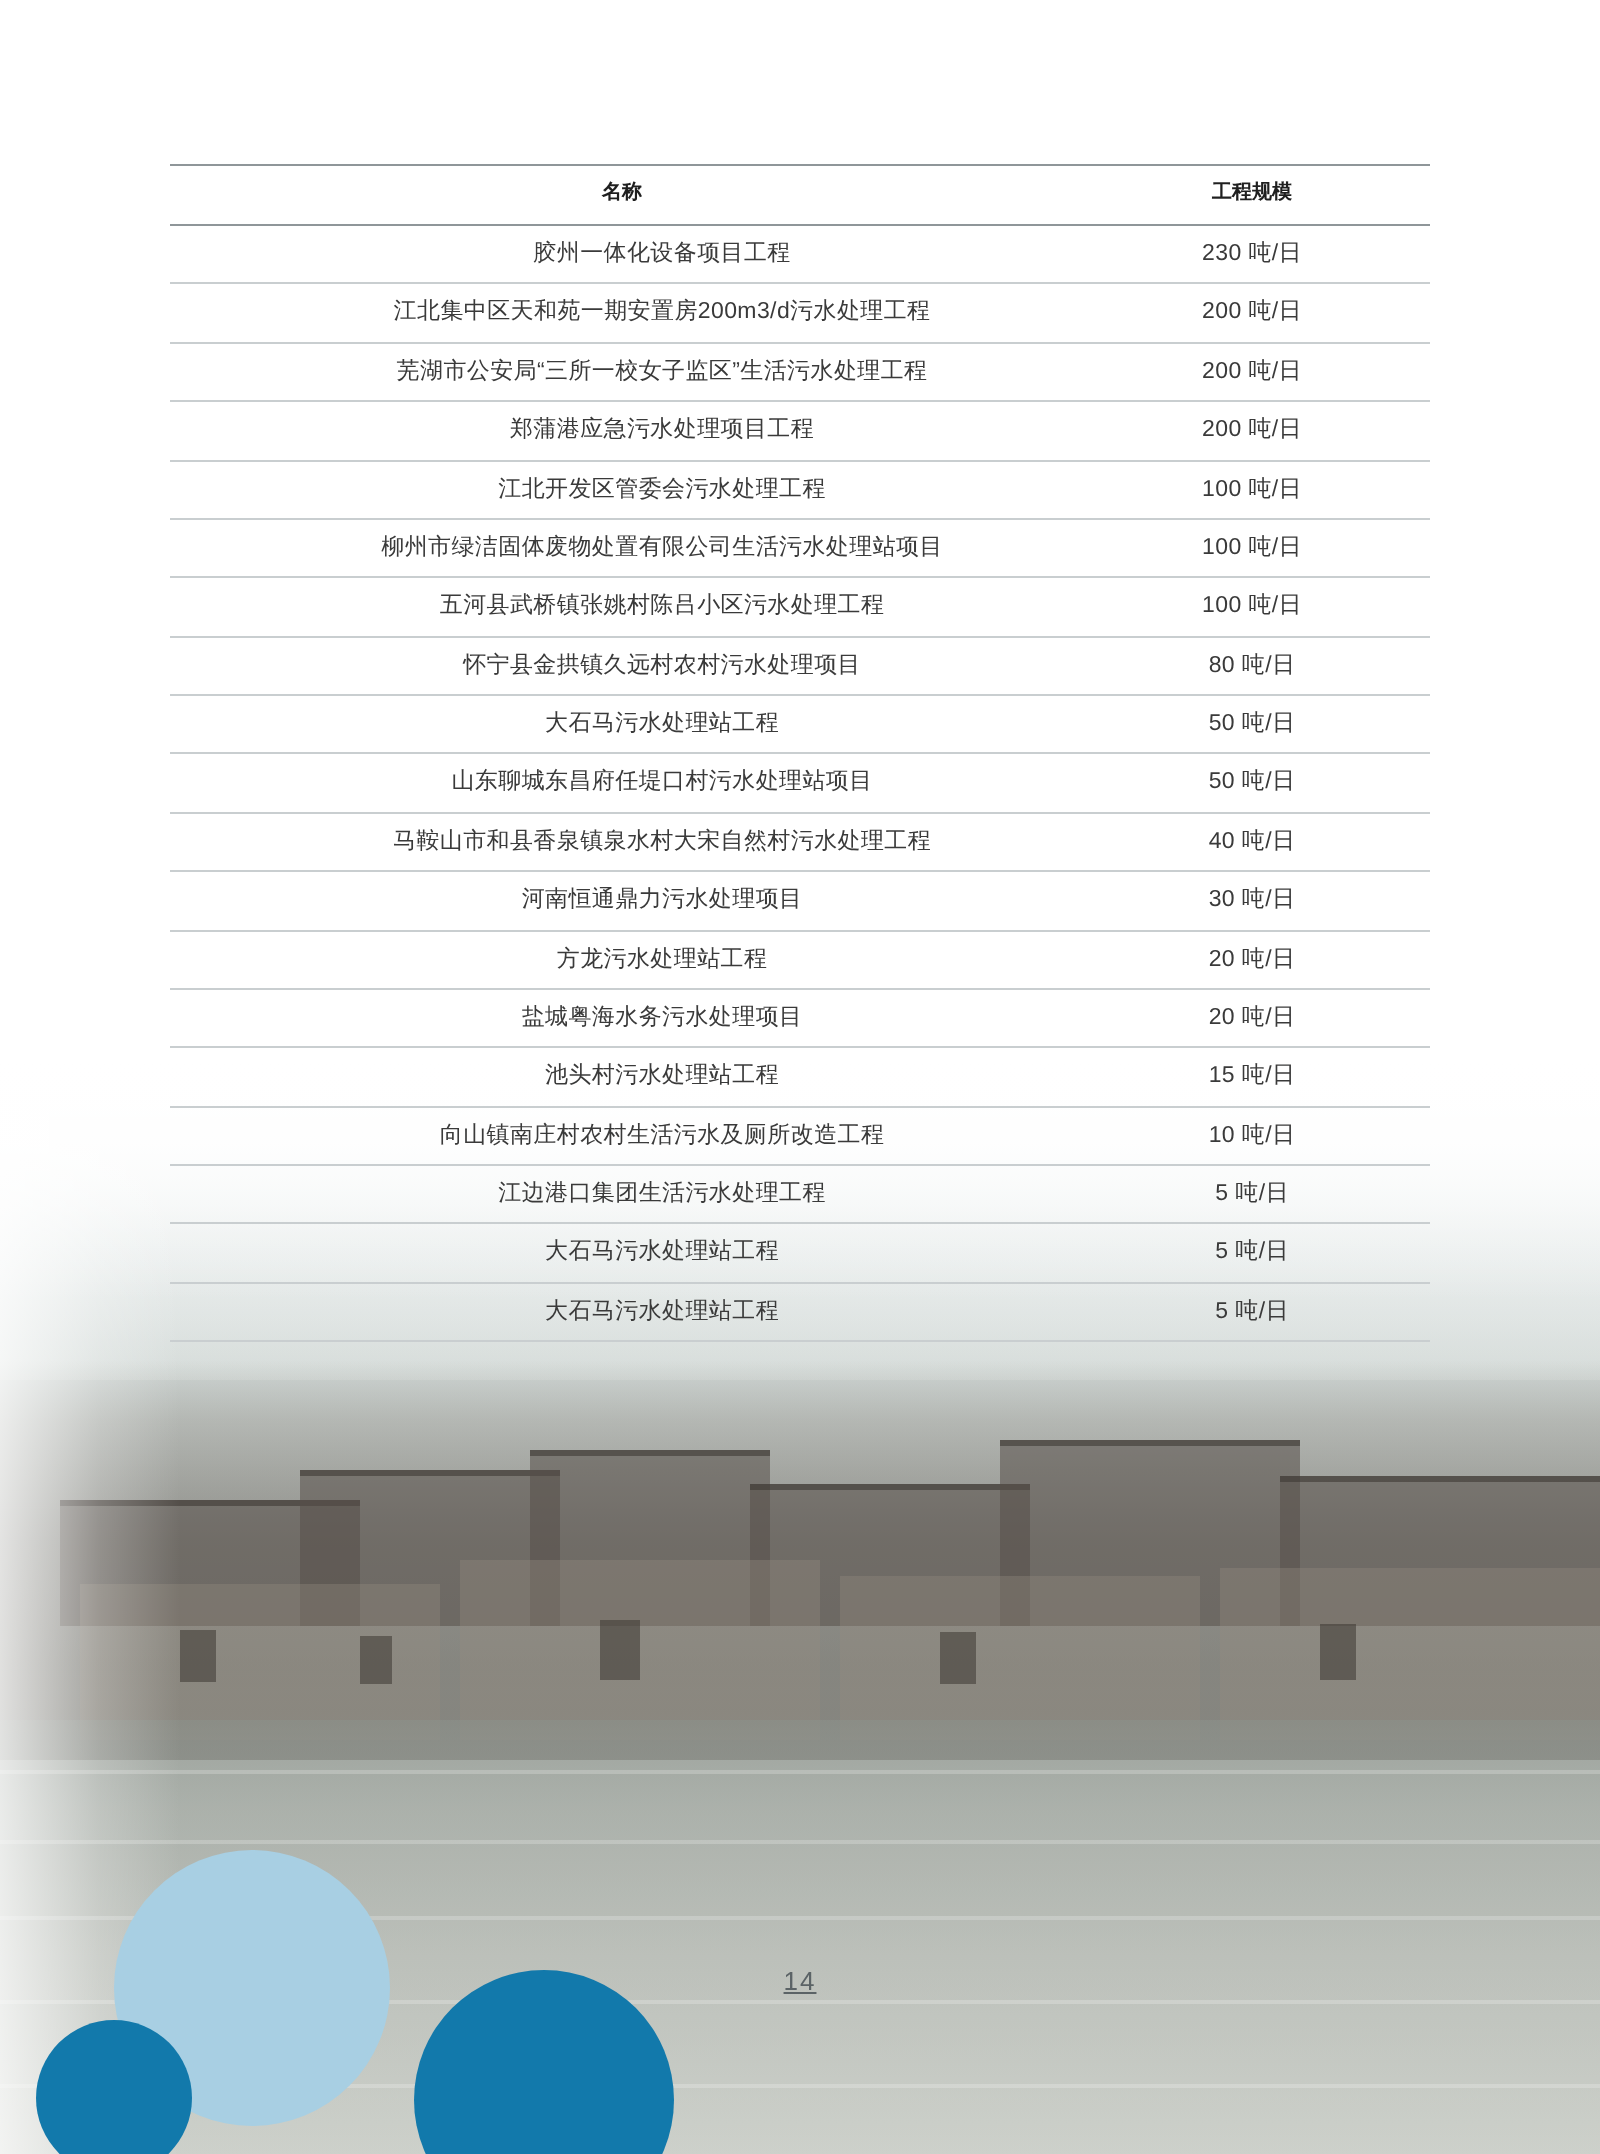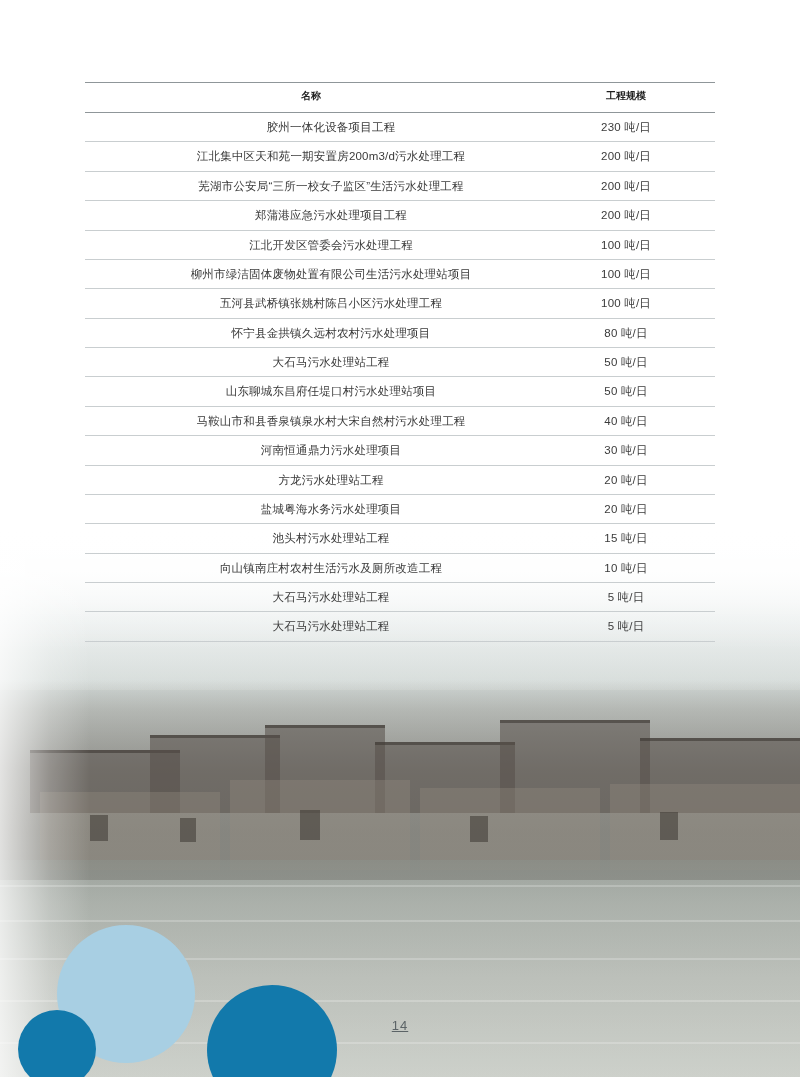--- a/index.html
+++ b/index.html
@@ -142,21 +142,21 @@
   }
   table.data-table td.col-name { padding-left: 40px; }
   table.data-table tbody tr:last-child td {
     border-bottom: 0.8px solid #c9ced0;
   }
 
   
   #page-number {
     position: absolute;
     left: 0;
-    top: 1018px;
+    top: 983px;
     width: 800px;
     text-align: center;
     font-size: 13px;
     color: #5b6366;
     letter-spacing: 1px;
     text-decoration: underline;
   }
 </style>
 </head>
 <body>
@@ -267,20 +267,24 @@
         </tr>
         <tr>
           <td class="col-name">池头村污水处理站工程</td>
           <td class="col-scale">15 吨/日</td>
         </tr>
         <tr>
           <td class="col-name">向山镇南庄村农村生活污水及厕所改造工程</td>
           <td class="col-scale">10 吨/日</td>
         </tr>
         <tr>
+          <td class="col-name">江边港口集团生活污水处理工程</td>
+          <td class="col-scale">5 吨/日</td>
+        </tr>
+        <tr>
           <td class="col-name">大石马污水处理站工程</td>
           <td class="col-scale">5 吨/日</td>
         </tr>
         <tr>
           <td class="col-name">大石马污水处理站工程</td>
           <td class="col-scale">5 吨/日</td>
         </tr>
       </tbody>
   </table>
 </div>

